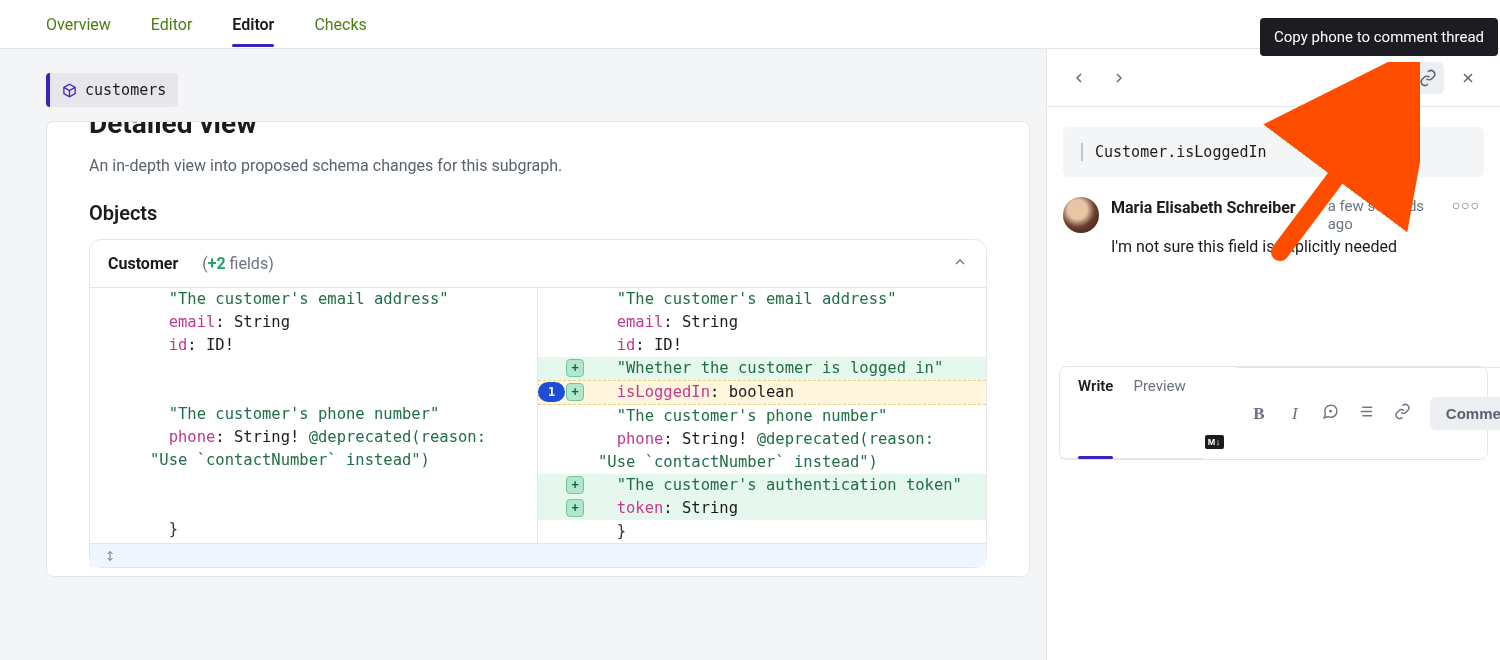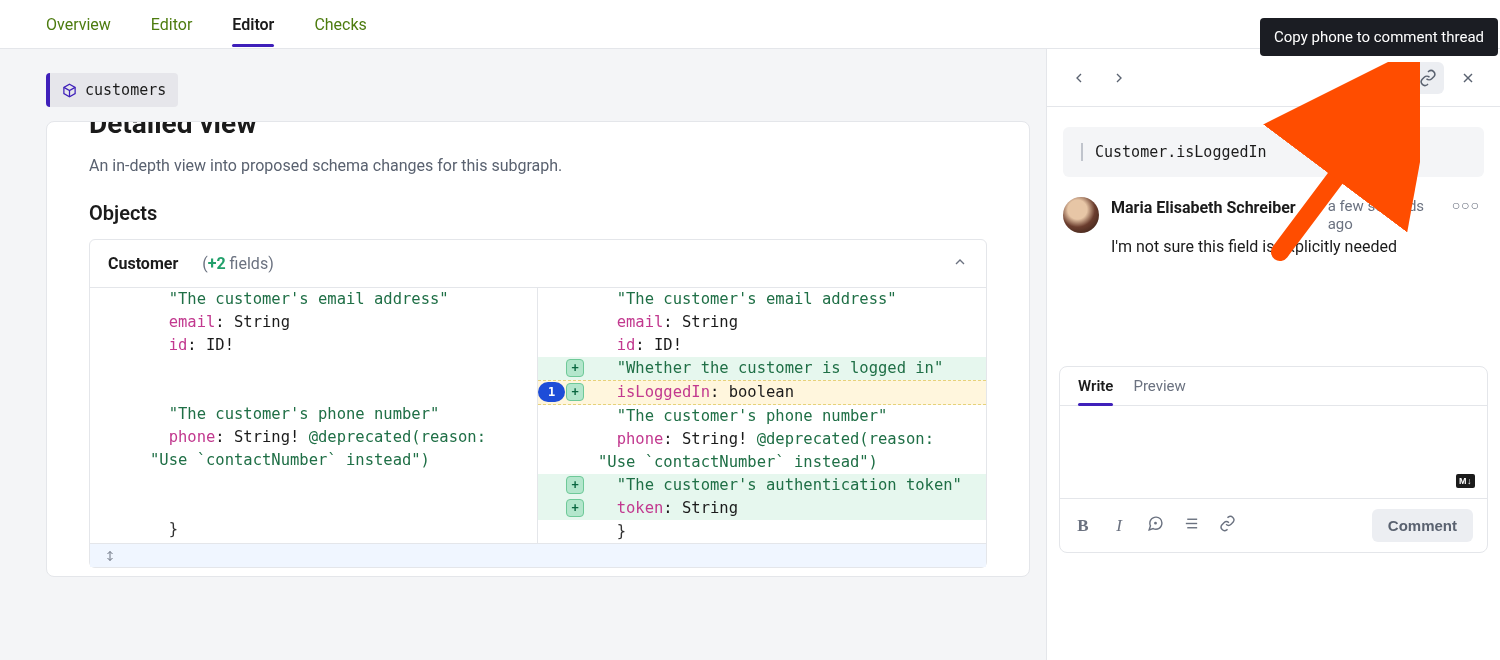--- a/index.html
+++ b/index.html
@@ -9,21 +9,21 @@
 .tab.active { color: #1b1b1b; font-weight: 600; }
 .tab.active::after { content: ""; position: absolute; left: 0; right: 0; bottom: -1px; height: 3px; background: #3f20ba; border-radius: 2px; }
 .workspace { display: flex; height: 611px; }
 .left { flex: 1; background: #f4f5f7; padding: 0 0 24px 0; overflow: hidden; }
 .content-card { background: #fff; border: 1px solid #e4e6ea; border-radius: 8px; margin: 14px 16px 0 46px; padding: 8px; }
 .badge-subgraph { display: inline-flex; align-items: center; gap: 8px; background: #e6e6eb; border-left: 4px solid #3f20ba; border-radius: 4px; padding: 8px 12px; margin: 24px 0 0 46px; font-family: ui-monospace,Menlo,monospace; font-weight: 400; color: #1b1b1b; font-size: 15px; }
 .cube { width: 15px; height: 15px; }
 .heading-cut { font-size: 28px; font-weight: 700; padding: 0 34px; margin-top: -8px; overflow: hidden; height: 18px; line-height: 4px; color: #1b1b1b; }
 .desc { color: #5a6270; font-size: 16px; padding: 16px 34px 0; }
 .objects-title { font-size: 20px; font-weight: 600; padding: 26px 34px 14px; }
-.object-card { border: 1px solid #e4e6ea; border-radius: 6px; margin: 0 34px; }
+.object-card { border: 1px solid #e4e6ea; border-radius: 12px; margin: 0 34px; }
 .object-header { display: flex; align-items: center; padding: 14px 18px; cursor: pointer; }
 .object-name { font-weight: 700; font-size: 16px; }
 .fields-chg { color: #6b7280; margin-left: 24px; font-size: 16px; }
 .fields-chg .plus { color: #22a06b; font-weight: 700; }
 .chevron { margin-left: auto; color: #6b7280; }
 .diff { border-top: 1px solid #e4e6ea; font-family: ui-monospace,Menlo,Consolas,monospace; font-size: 15.5px; line-height: 23px; }
 .diff-row { display: flex; }
 .col { width: 50%; }
 .col.left-col { border-right: 1px solid #e4e6ea; }
 .ln { padding: 0 10px 0 60px; white-space: pre-wrap; word-break: break-word; position: relative; min-height: 23px; }
@@ -47,21 +47,21 @@
 .context-block .bar { width: 2px; height: 18px; background: #c0c4cc; margin-right: 12px; }
 .context-block code { font-family: ui-monospace,Menlo,monospace; font-size: 15px; color: #1b1b1b; }
 .comment-item { display: flex; padding: 20px 16px 0; gap: 12px; }
 .avatar { width: 36px; height: 36px; border-radius: 50%; background: radial-gradient(circle at 40% 35%, #e7c6a6 0 30%, #6b3d2e 55%, #2b1a12 100%); flex-shrink: 0; }
 .c-body { flex: 1; }
 .c-top { display: flex; align-items: flex-start; }
 .c-author { font-weight: 700; font-size: 16px; line-height: 22px; }
 .c-time { color: #6b7280; margin-left: auto; font-size: 15px; text-align: left; width: 110px; }
 .c-menu { color: #6b7280; cursor: pointer; padding: 0 4px; margin-left: 10px; font-size: 14px; letter-spacing: 1px; }
 .c-text { font-size: 16px; color: #1b1b1b; margin-top: 4px; }
-.composer { margin: 110px 12px 12px; border: 1px solid #e4e6ea; border-radius: 8px; display: flex; flex-direction: column; }
+.composer { margin: 110px 12px 12px; border: 1px solid #e4e6ea; border-radius: 8px; display: flex; flex-direction: row; }
 .comp-tabs { display: flex; gap: 20px; padding: 10px 18px 0; border-bottom: 1px solid #e4e6ea; }
 .comp-tab { font-size: 15px; color: #6b7280; padding-bottom: 10px; cursor: pointer; position: relative; }
 .comp-tab.active { color: #1b1b1b; font-weight: 600; }
 .comp-tab.active::after { content: ""; position: absolute; left: 0; right: 0; bottom: -1px; height: 3px; background: #3f20ba; border-radius: 2px; }
 .comp-area { padding: 14px 16px; min-height: 92px; position: relative; }
 .comp-area textarea { width: 100%; border: none; resize: none; font-family: ui-monospace,Menlo,monospace; font-size: 14.5px; color: #6b7280; outline: none; height: 60px; }
 .md-badge { position: absolute; right: 12px; bottom: 10px; background: #1b1b1b; color: #fff; font-size: 9px; font-weight: 700; padding: 2px 3px; border-radius: 2px; font-family: sans-serif; letter-spacing: 0.5px;}
 .comp-toolbar { display: flex; align-items: center; gap: 18px; padding: 10px 14px; border-top: 1px solid #e4e6ea; color: #6b7280; }
 .comp-toolbar .tb { cursor: pointer; width: 18px; text-align: center; font-size: 16px; }
 .comp-toolbar .bold { font-weight: 700; font-family: Georgia, serif; font-size: 17px;}

